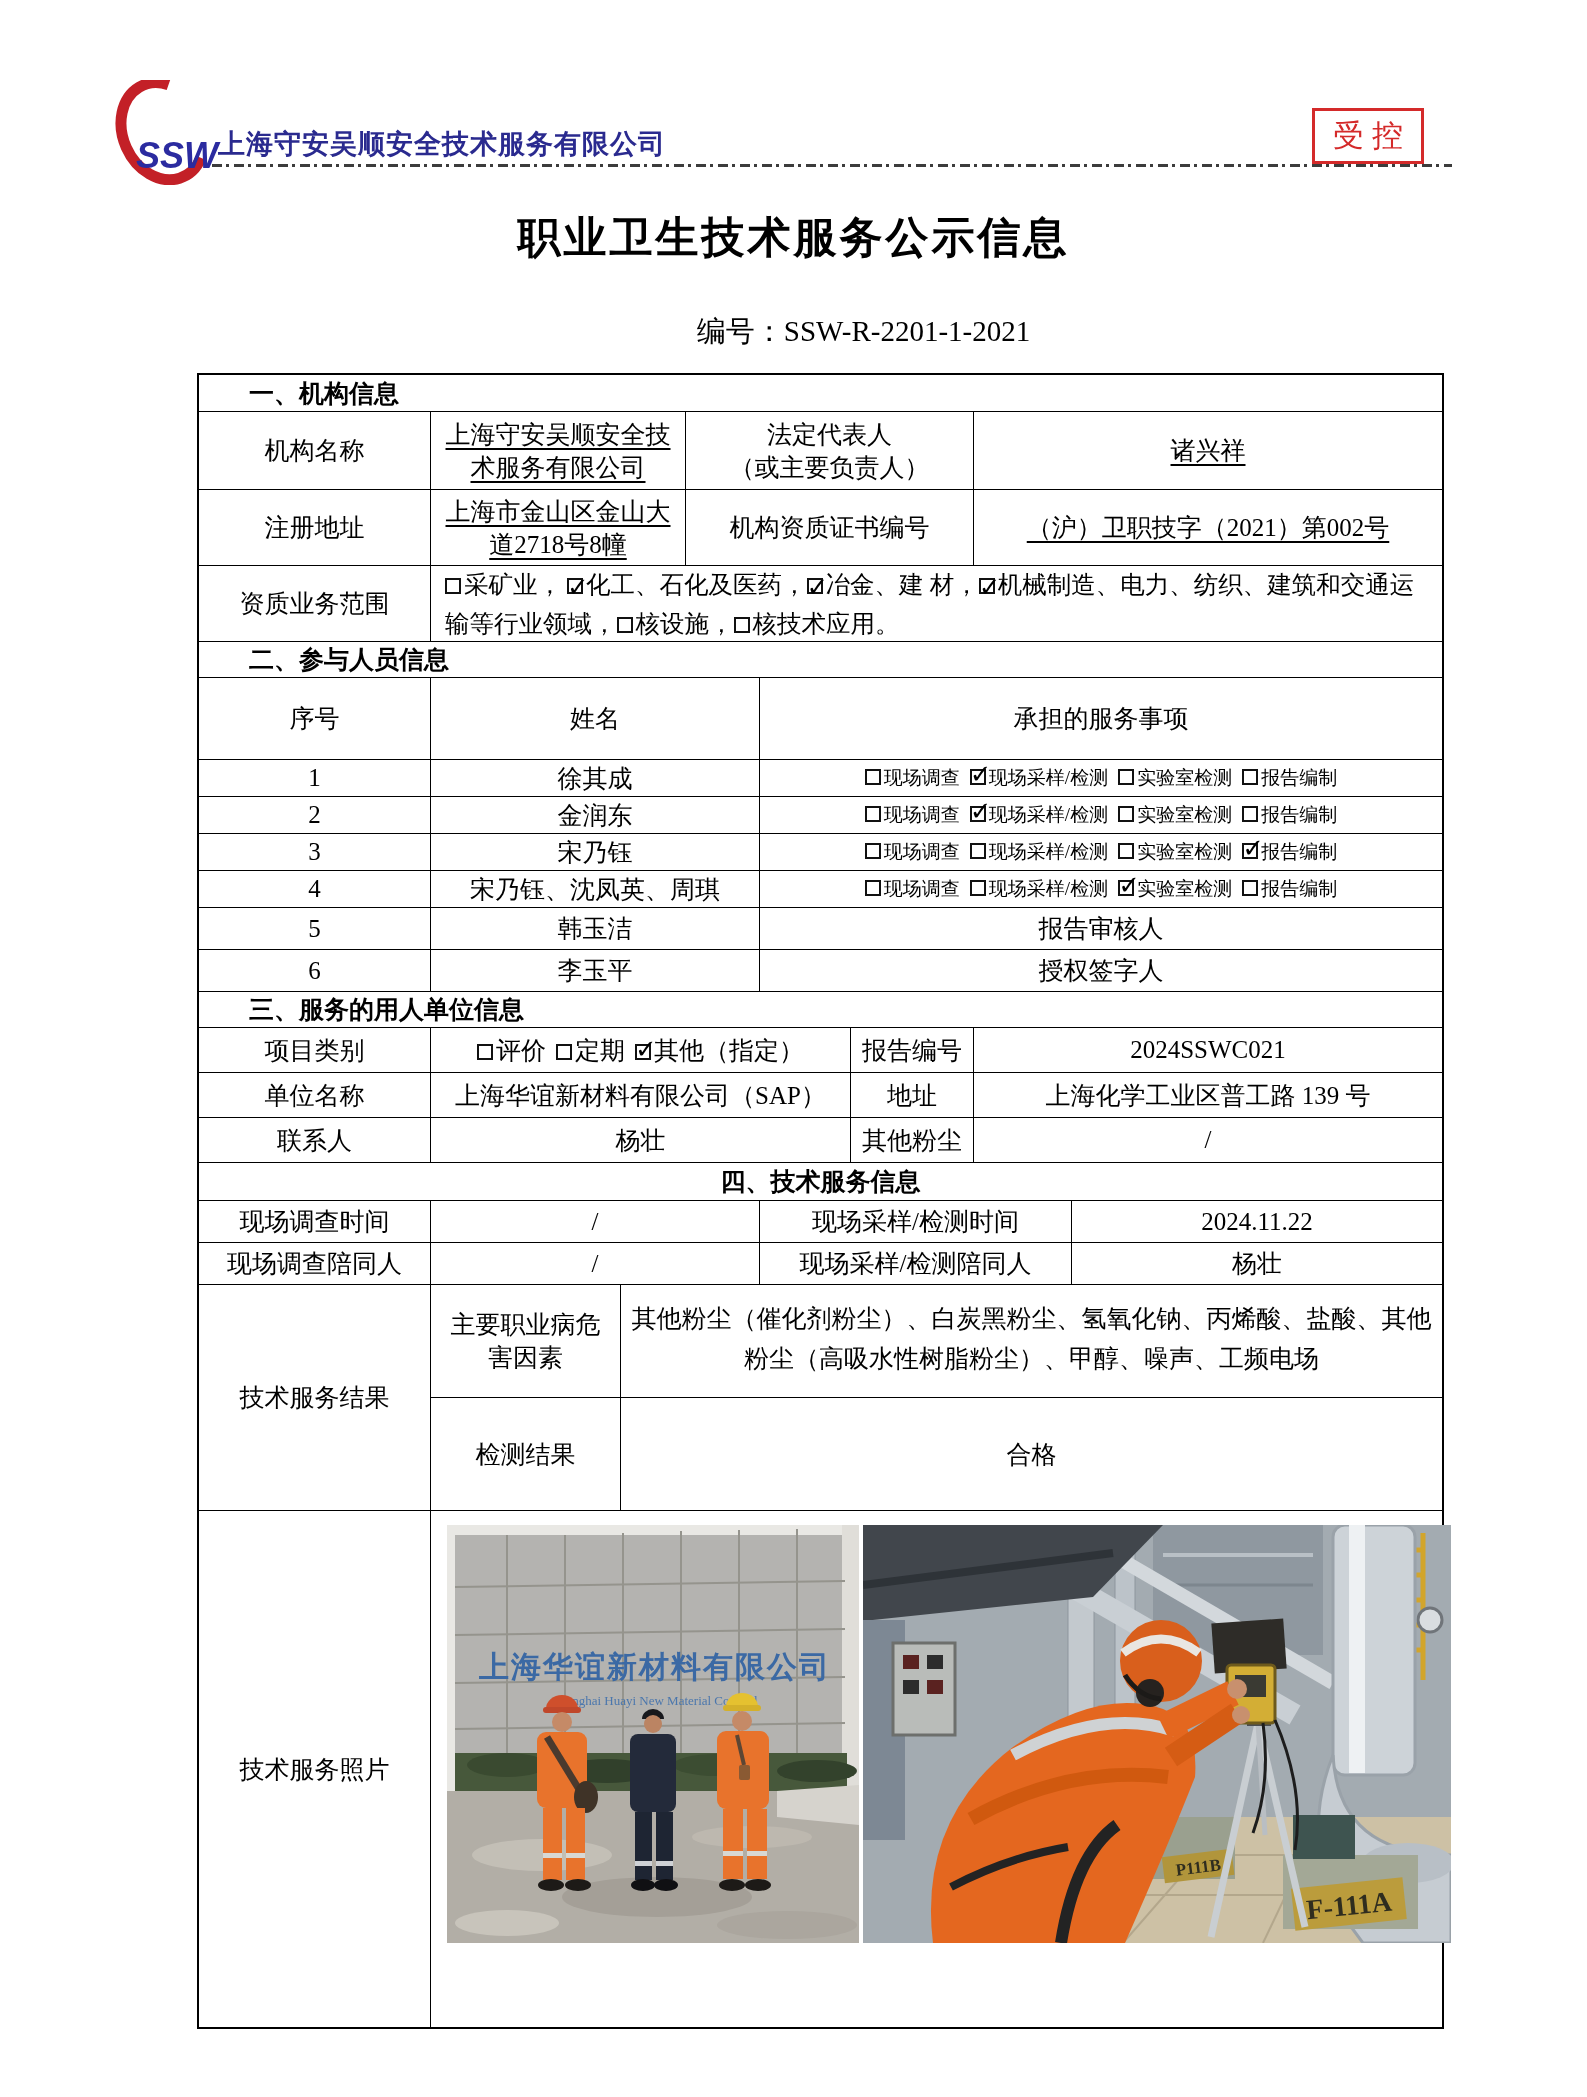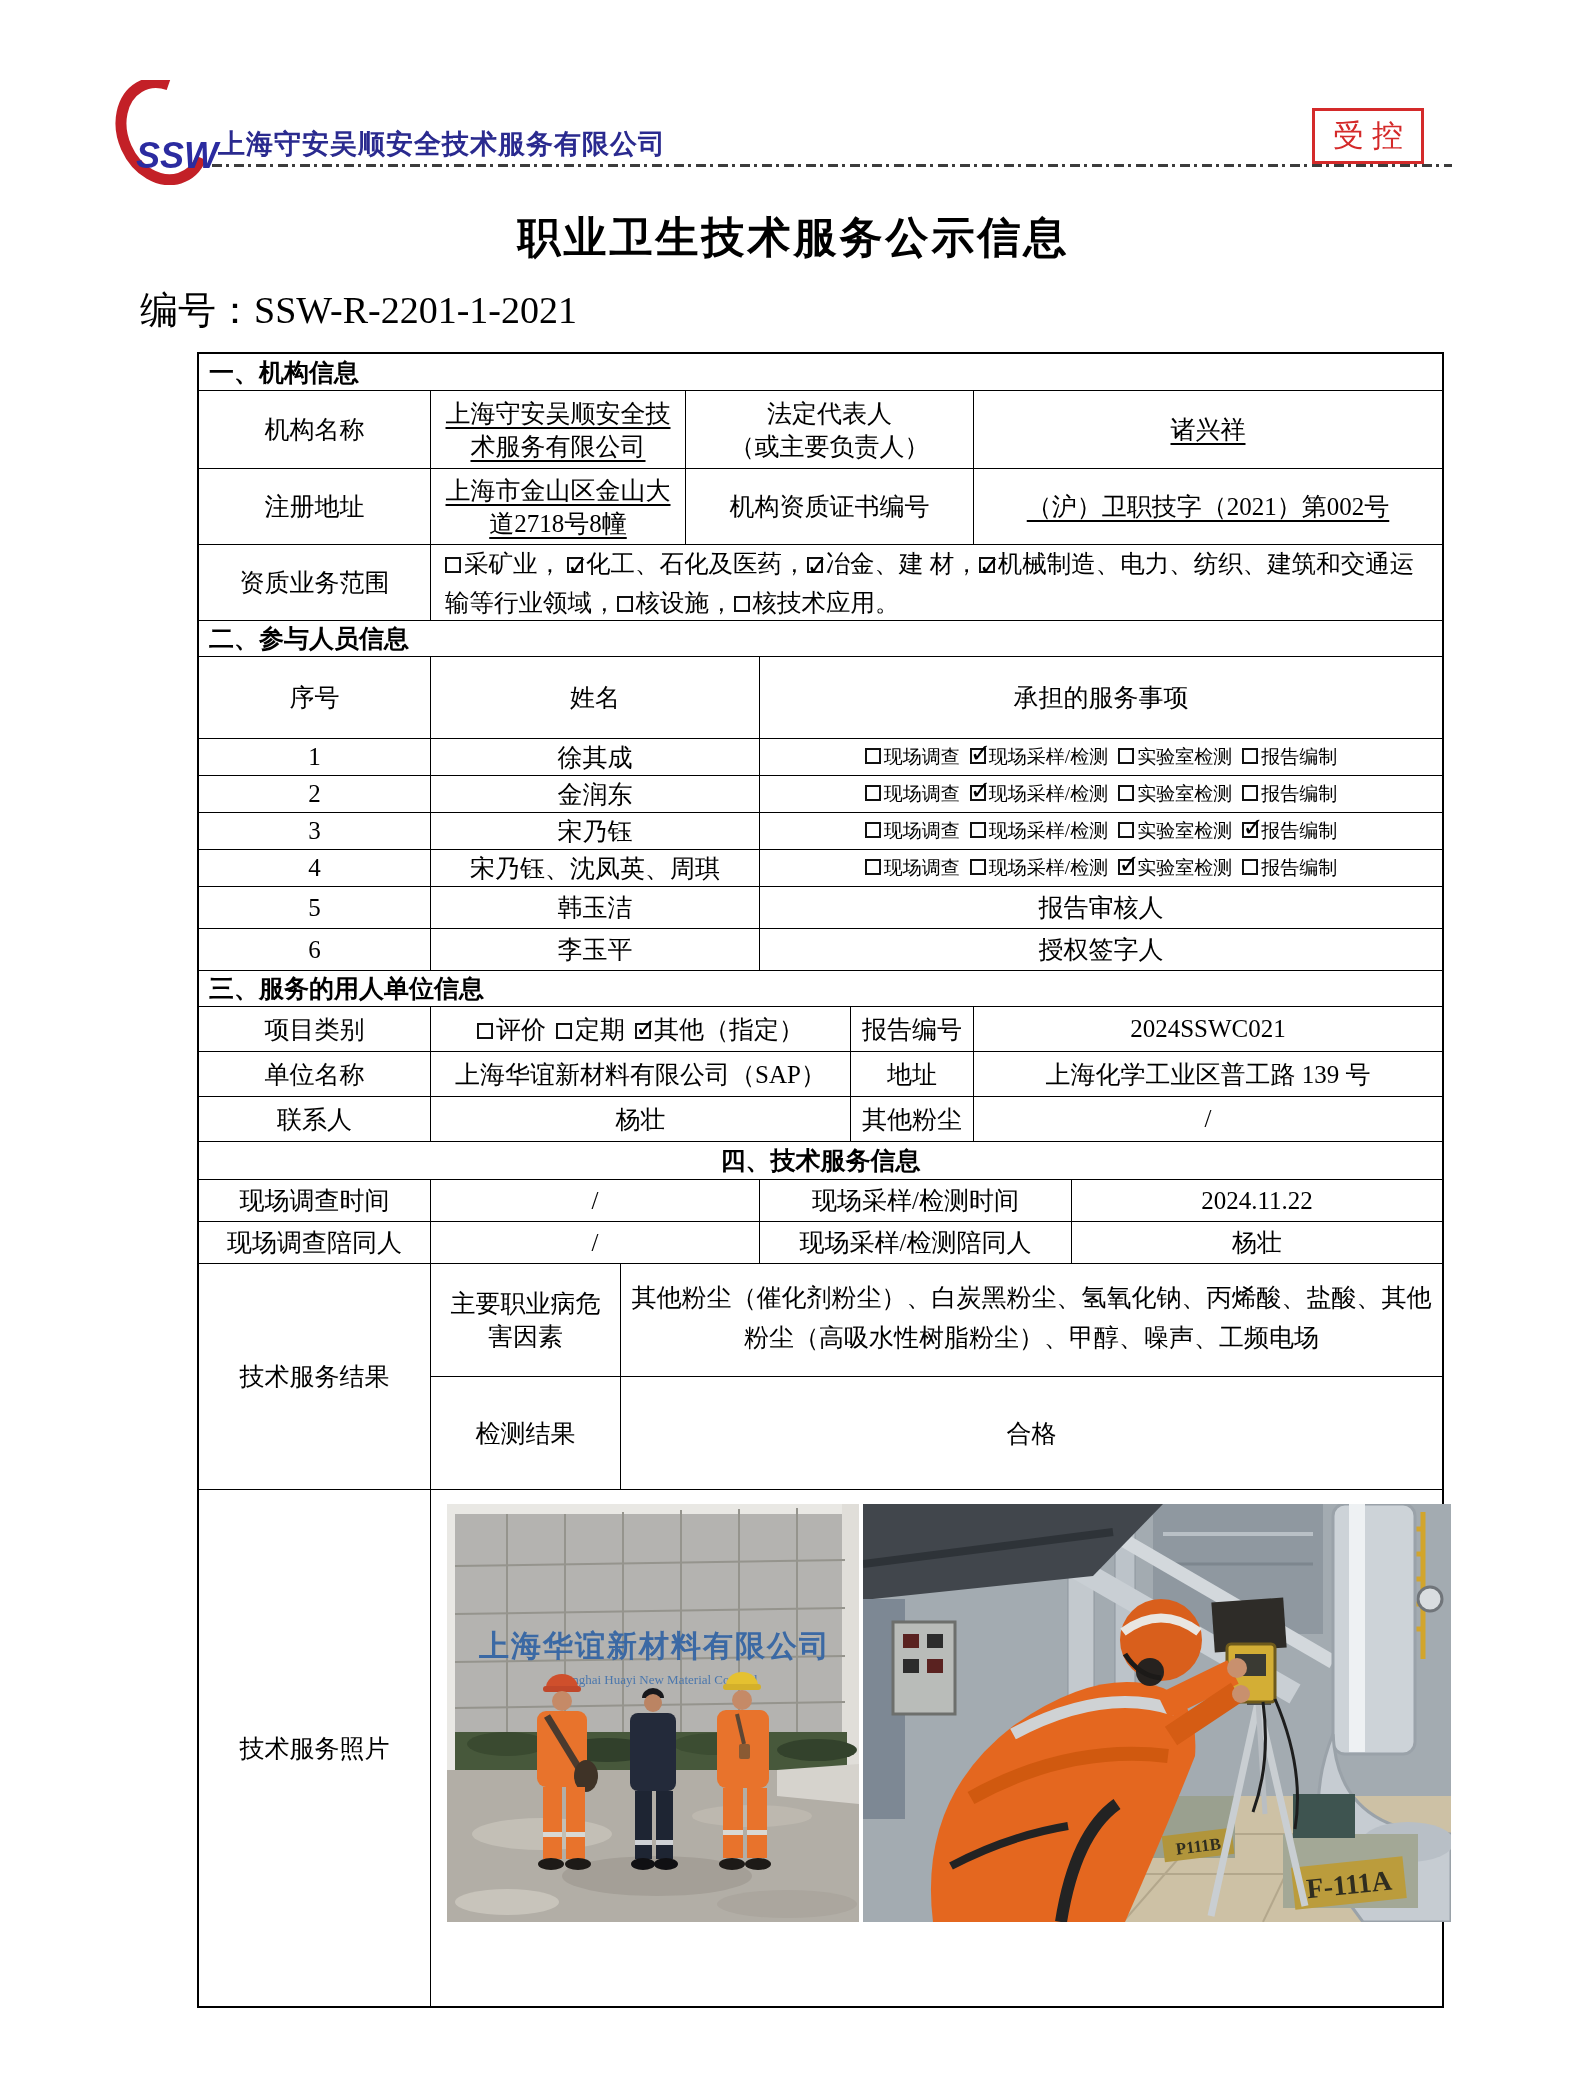--- a/index.html
+++ b/index.html
@@ -11,28 +11,28 @@
   
   .hdr{position:relative;height:192px;}
   .logo{position:absolute;left:106px;top:80px;width:120px;height:105px;}
   .company-name{position:absolute;left:218px;top:126px;font-size:27px;font-weight:600;color:#2a2a8f;letter-spacing:1px;}
   .rule{position:absolute;left:212px;top:164px;width:1240px;height:3px;
     background:repeating-linear-gradient(90deg,#3c3c3c 0 10px,transparent 10px 14px,#3c3c3c 14px 17px,transparent 17px 22px);}
   .stamp{position:absolute;left:1312px;top:108px;width:112px;height:56px;border:3px solid #d42a2a;
     background:#fff;color:#d42a2a;font-size:31px;display:flex;align-items:center;justify-content:center;letter-spacing:8px;padding-left:8px;}
   
   .title{margin-top:18px;text-align:center;font-size:43px;font-weight:bold;letter-spacing:3px;line-height:56px;}
-  .doc-no{margin:24px 0 22px 140px;font-size:38px;line-height:40px;}
+  .doc-no{margin:45px 0 22px 140px;font-size:29px;line-height:40px;text-align:center;}
   
   .doc-table{margin-left:197px;width:1247px;border:2px solid #000;font-size:25px;}
   .trow{display:flex;border-bottom:1px solid #000;}
   .trow:last-child{border-bottom:none;}
   .cell{border-right:1px solid #000;display:flex;align-items:center;justify-content:center;text-align:center;padding:2px 6px;}
   .cell:last-child{border-right:none;flex:1;}
-  .sec{font-weight:bold;justify-content:flex-start;padding-left:10px;}
+  .sec{font-weight:bold;justify-content:flex-start;padding-left:10px;margin-left:40px;}
   .sec-center{font-weight:bold;}
   .cA{width:232px;flex:none;}
   .cB1{width:255px;flex:none;}
   .cC1{width:288px;flex:none;}
   .cB2{width:329px;flex:none;}
   .cB3{width:420px;flex:none;}
   .cC3{width:123px;flex:none;}
   .cC4{width:312px;flex:none;}
   .cB5{width:190px;flex:none;}
   .h37{height:37px;} .h36{height:36px;} .h78{height:78px;} .h76{height:76px;}

